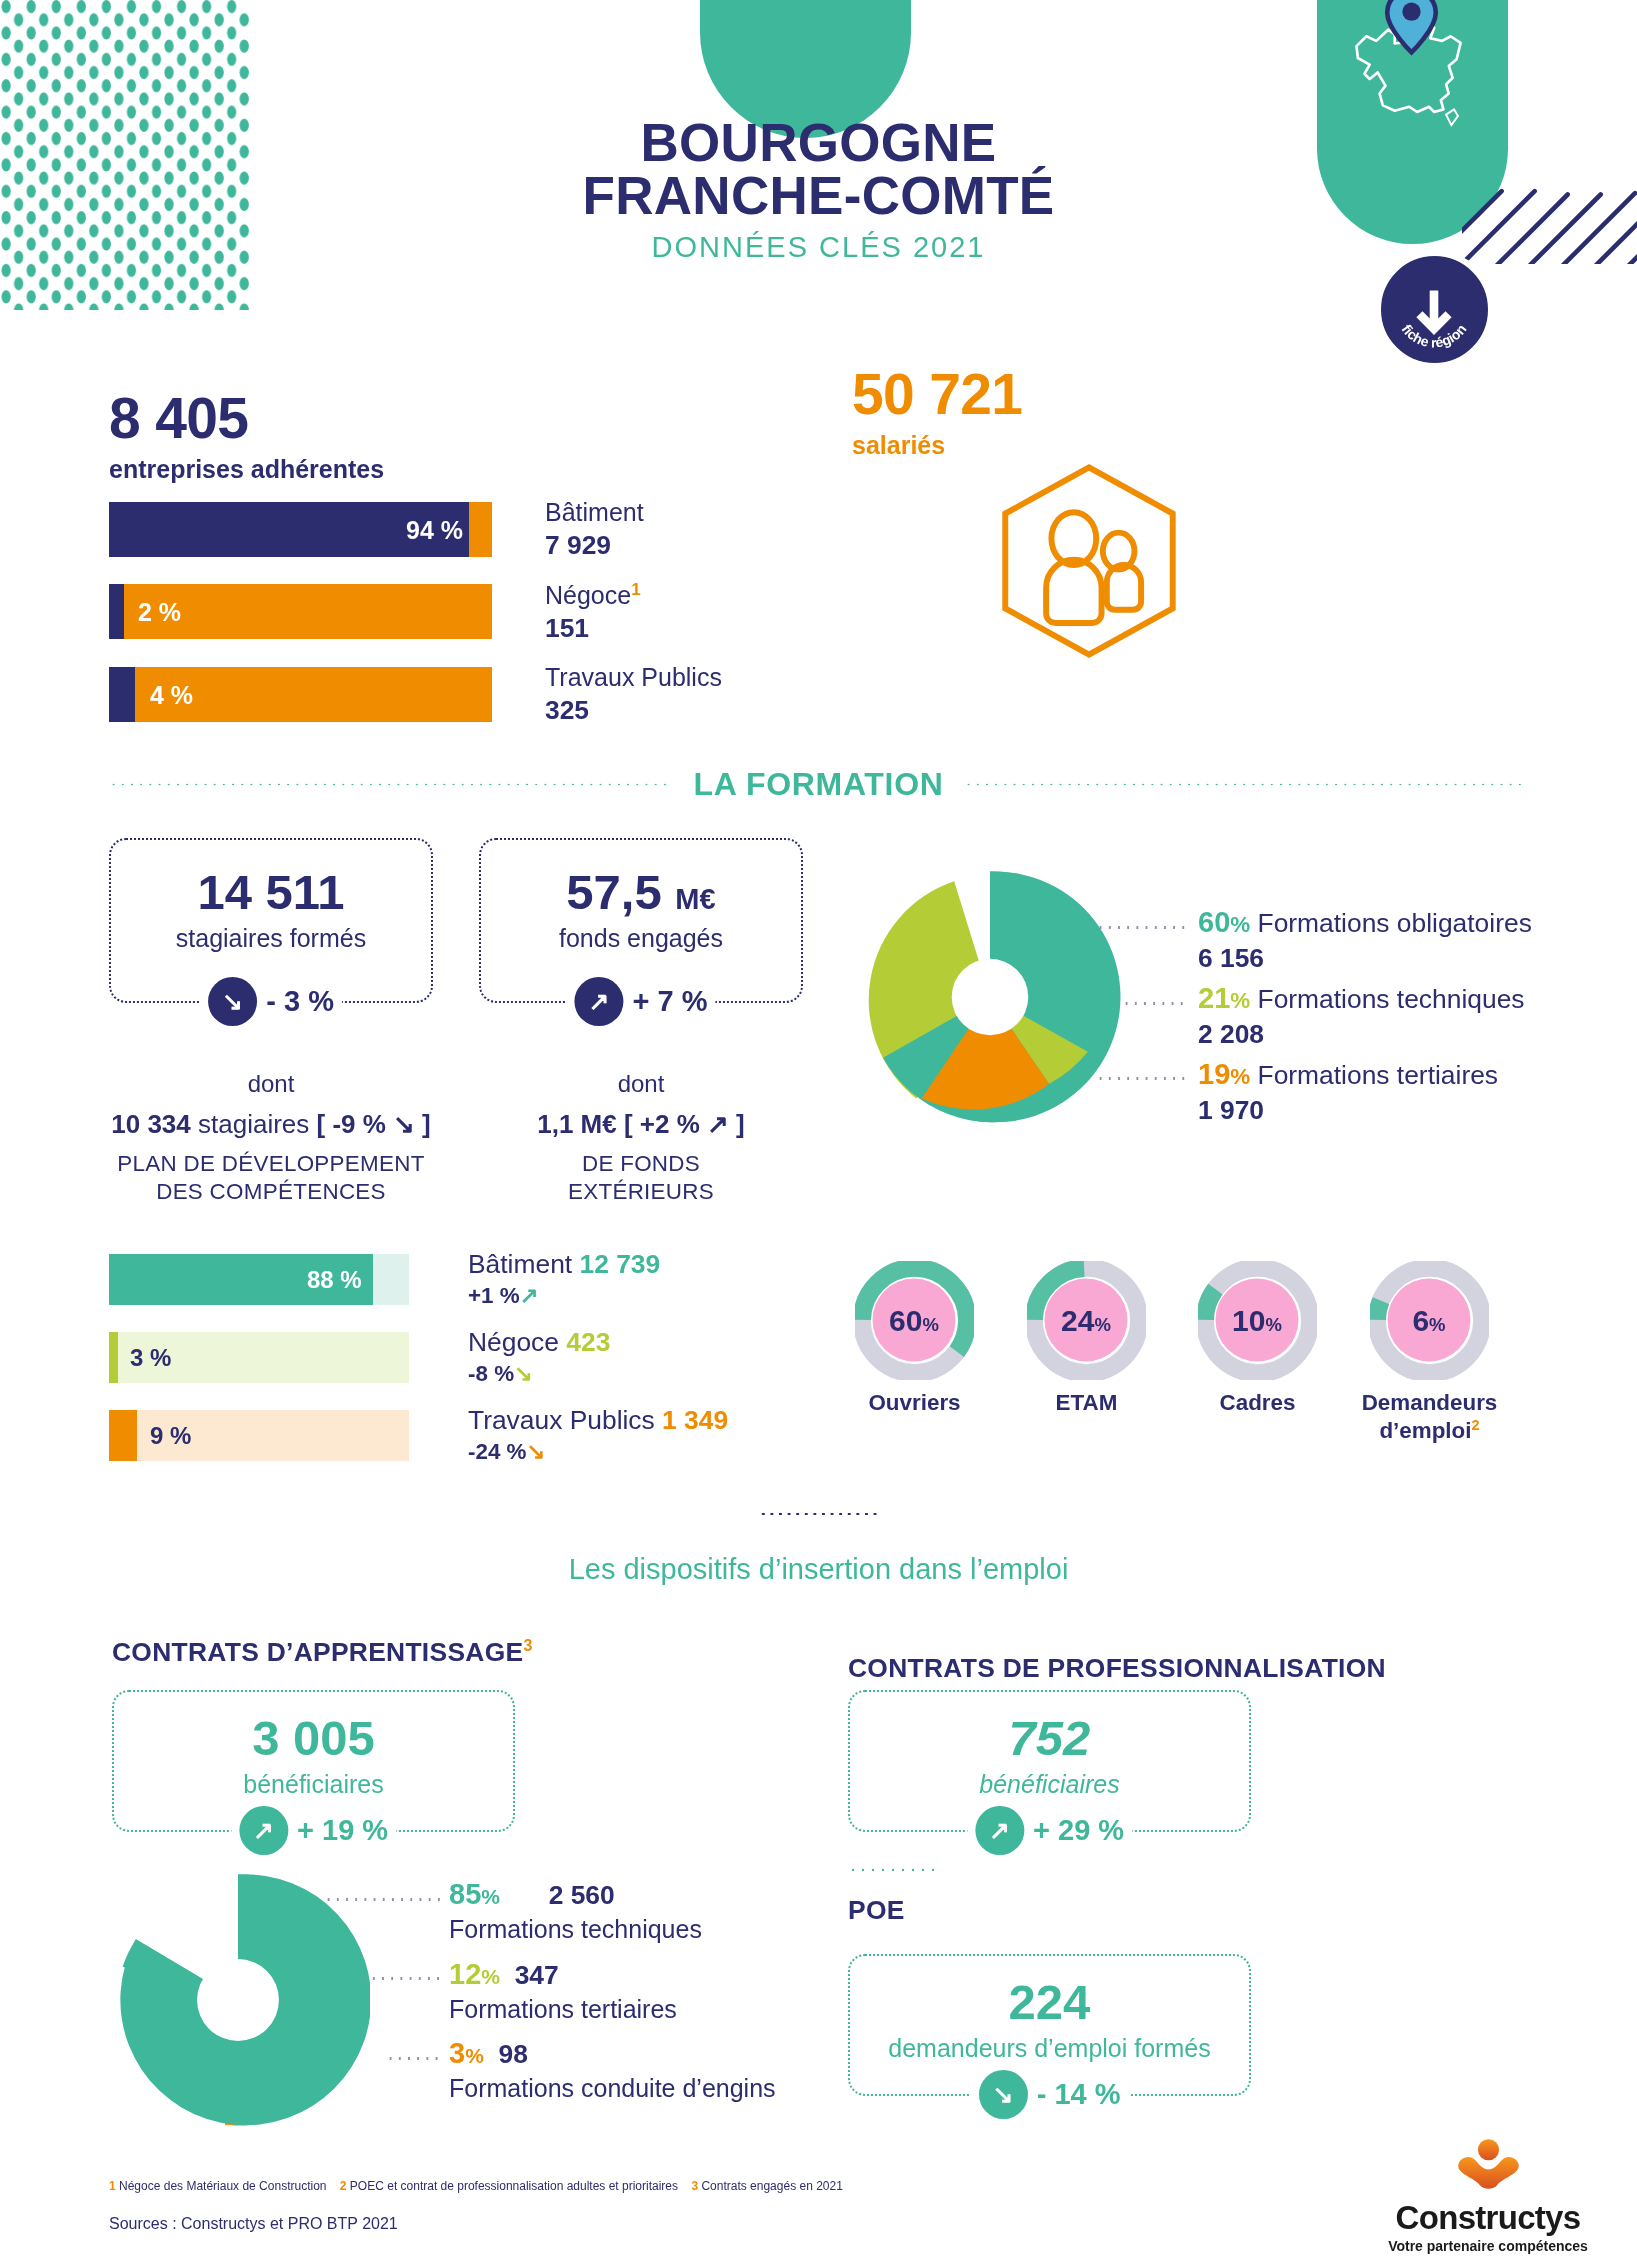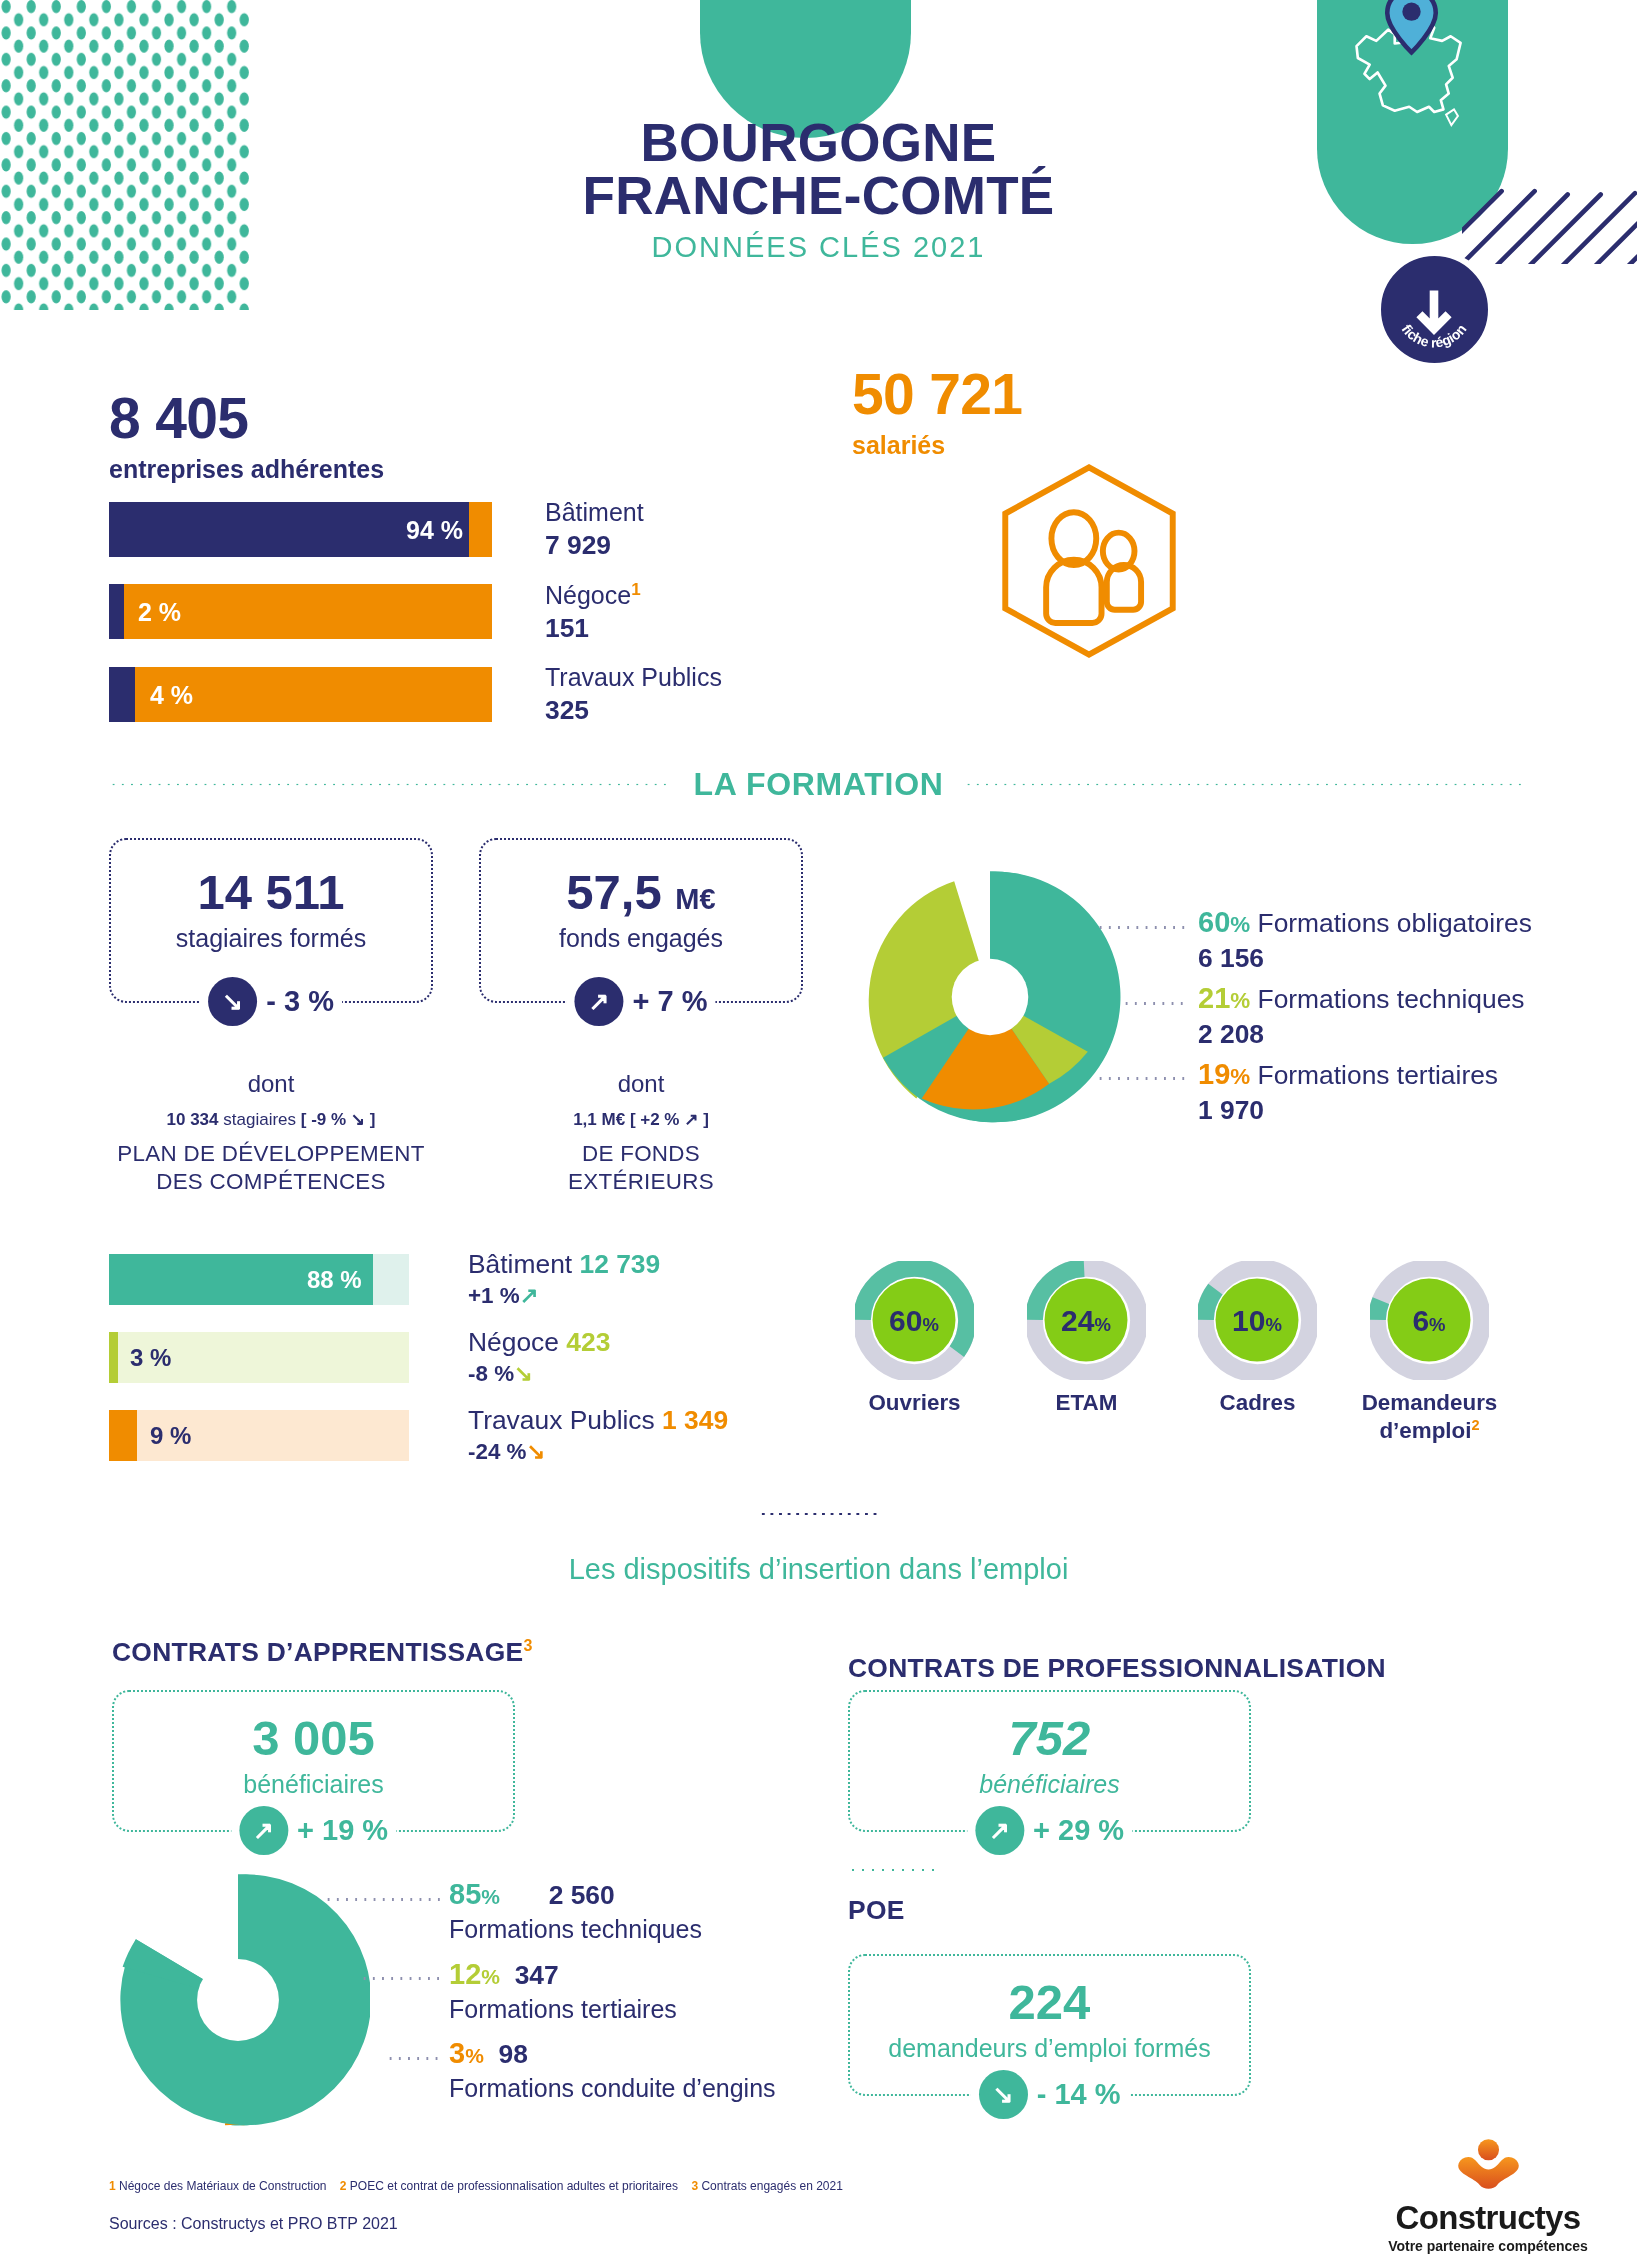--- a/index.html
+++ b/index.html
@@ -81,21 +81,21 @@
     width: 49px; height: 49px; border-radius: 50%; background: #2b2d6e;
     display: flex; align-items: center; justify-content: center;
     color: #fff; font-size: 25px; font-weight: 700;
   }
   .circ.green { background: #3fb79b; }
   .delta { font-size: 29px; font-weight: 800; color: #2b2d6e; white-space: nowrap; }
   .delta.green { color: #3fb79b; }
 
   .dont { position: absolute; text-align: center; }
   .dont-word { font-size: 24px; color: #2b2d6e; }
-  .dont-main { font-size: 17px; color: #2b2d6e; margin-top: 10.6px; white-space: nowrap;}
+  .dont-main { font-size: 26px; color: #2b2d6e; margin-top: 10.6px; white-space: nowrap;}
   .dont-main b { font-weight: 800; }
   .dont-cap { font-size: 22.4px; color: #2b2d6e; margin-top: 10.6px; line-height: 1.25; letter-spacing: 0.3px;}
   .leader { position: absolute; height: 2.6px;
     background-image: radial-gradient(circle, #8d8fae 1px, transparent 1.1px);
     background-size: 9.2px 2.6px; background-repeat: repeat-x; }
 
   .legrow { position: absolute; }
   .leg-top { font-size: 26.4px; white-space: nowrap; }
   .leg-pct { font-weight: 800; font-size: 29px; }
   .leg-lbl { color: #2b2d6e; font-weight: 400; }
@@ -105,21 +105,21 @@
   .fbar { position: absolute; height: 51px; }
   .fbar-track { position: absolute; left: 0; top: 0; height: 51px; width: 100%; }
   .fbar-fill { position: absolute; left: 0; top: 0; height: 51px; }
   .fbar-pct { position: absolute; top: 50%; transform: translateY(-50%); font-size: 24px; font-weight: 800; }
   .fbar-side { position: absolute; left: 359px; top: -5.3px; }
   .fbar-name { font-size: 26.4px; color: #2b2d6e; white-space: nowrap; }
   .fbar-name b { font-weight: 800; }
   .fbar-d { font-size: 22.4px; font-weight: 800; color: #2b2d6e; margin-top: 2.6px; }
   .gauge-hole {
     position: absolute; left: 50%; top: 50%; transform: translate(-50%,-50%);
-    width: 83px; height: 83px; background: #84cc16; border-radius: 50%;
+    width: 83px; height: 83px; background: #f9a8d4; border-radius: 50%;
     display: flex; align-items: center; justify-content: center;
   }
   .gauge-val { font-size: 30px; font-weight: 800; color: #2b2d6e; }
   .gauge-val small { font-size: 18.5px; font-weight: 700; }
   .gauge-lbl { position: absolute; top: 129px; left: 50%; transform: translateX(-50%);
     font-size: 22.4px; font-weight: 800; color: #2b2d6e; text-align: center; white-space: nowrap; line-height: 1.2;}
 
   
   .ins-title { position: absolute; font-size: 29px; color: #3fb79b; text-align: center; width: 100%; }
   .blk-title { position: absolute; font-size: 26.4px; font-weight: 800; color: #2b2d6e; letter-spacing: 0.3px; }

